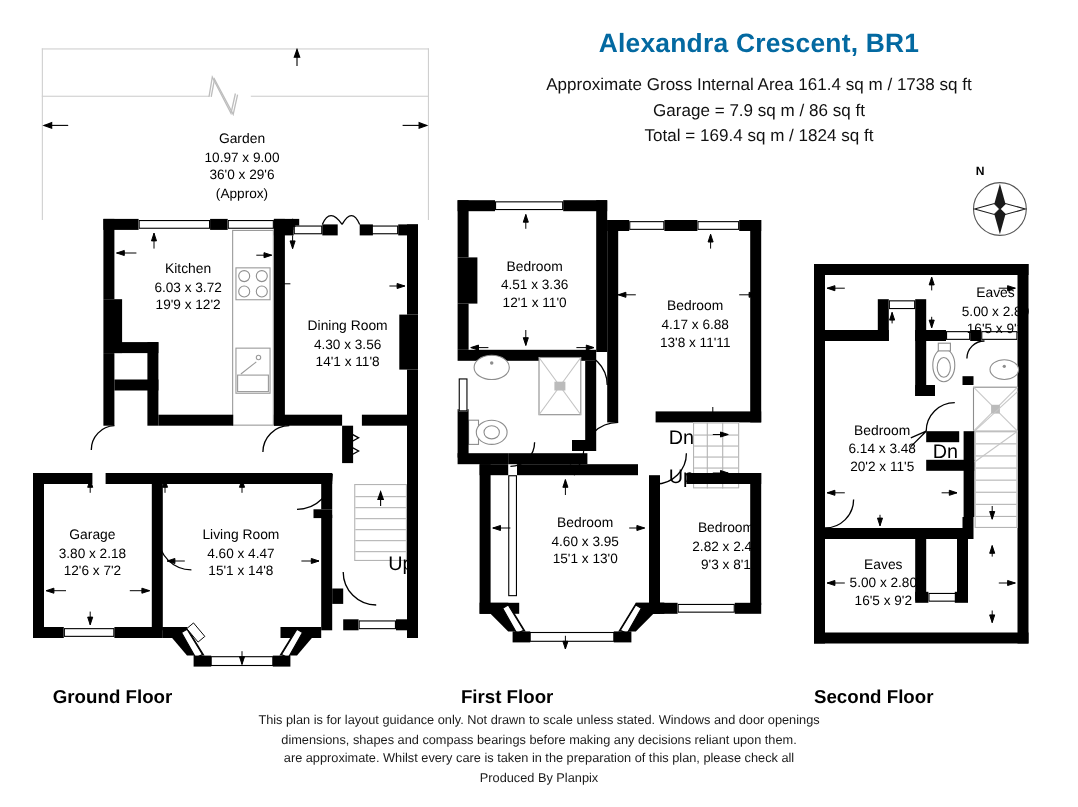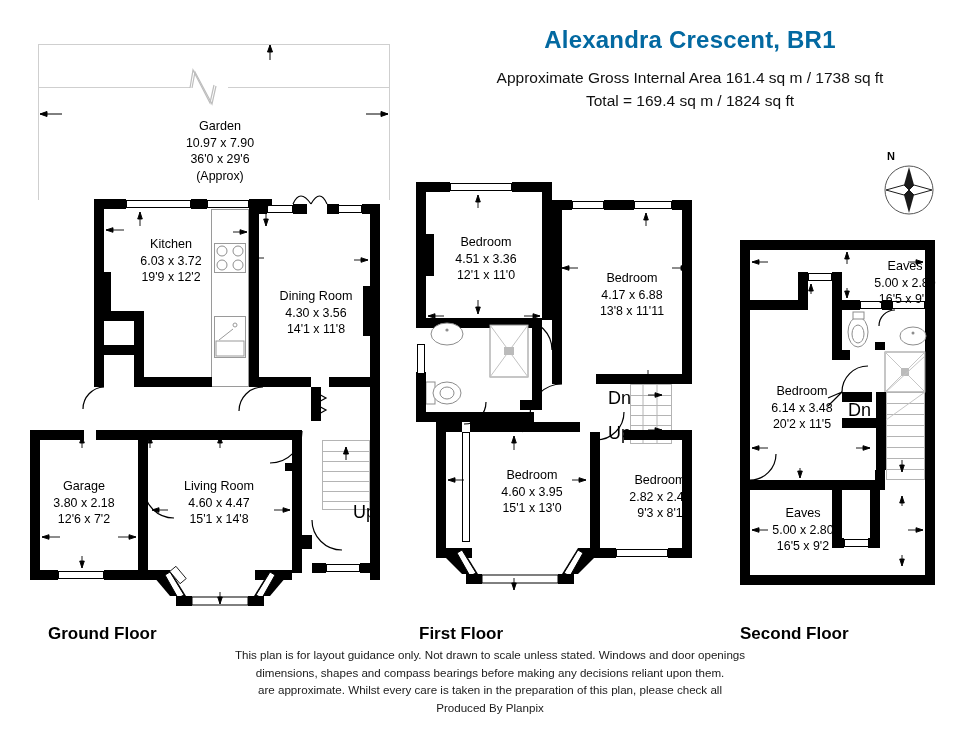--- a/index.html
+++ b/index.html
@@ -47,20 +47,21 @@
 </style>
 </head>
 <body>
 
 <div class="root">
 
   <div class="header">
     <div class="title">Alexandra Crescent, BR1</div>
     <div class="areas">
       <div>Approximate Gross Internal Area 161.4 sq m / 1738 sq ft</div>
+      <div>Garage = 7.9 sq m / 86 sq ft</div>
       <div>Total = 169.4 sq m / 1824 sq ft</div>
     </div>
   </div>
 
   <div class="compass">
     <div class="n">N</div>
     <svg width="52" height="52" viewBox="0 0 52 52">
       <circle cx="26" cy="26" r="24" fill="#fff" stroke="#555" stroke-width="1"></circle>
       <polygon points="26,3 31,21 26,26 21,21" fill="#1a1a1a"></polygon>
       <polygon points="49,26 31,31 26,26 31,21" fill="#fff" stroke="#1a1a1a" stroke-width="1"></polygon>
@@ -87,21 +88,21 @@
           <polygon points="40,114 47,111.5 47,116.5"></polygon>
         <line x1="388" y1="114" x2="366" y2="114"></line>
           <polygon points="388,114 381,111.5 381,116.5"></polygon>
         <line x1="270" y1="45" x2="270" y2="60"></line>
           <polygon points="270,45 267.5,52 272.5,52"></polygon>
       </g>
     </svg>
 
     <div class="rlabel" style="left:142px;top:118px;width:156px;">
       <div class="nm">Garden</div>
-      <div class="dm">10.97 x 7.90</div>
+      <div class="dm">10.97 x 9.00</div>
       <div class="dm">36'0 x 29'6</div>
       <div class="dm">(Approx)</div>
     </div>
 
     <div class="w" style="left:94px;top:199px;width:32px;height:10px;"></div>
     <div class="win" style="left:126px;top:200px;width:65px;height:8px;"></div>
     <div class="w" style="left:191px;top:199px;width:16px;height:10px;"></div>
     <div class="win" style="left:207px;top:200px;width:42px;height:8px;"></div>
     <div class="w" style="left:249px;top:199px;width:23px;height:10px;"></div>
 

